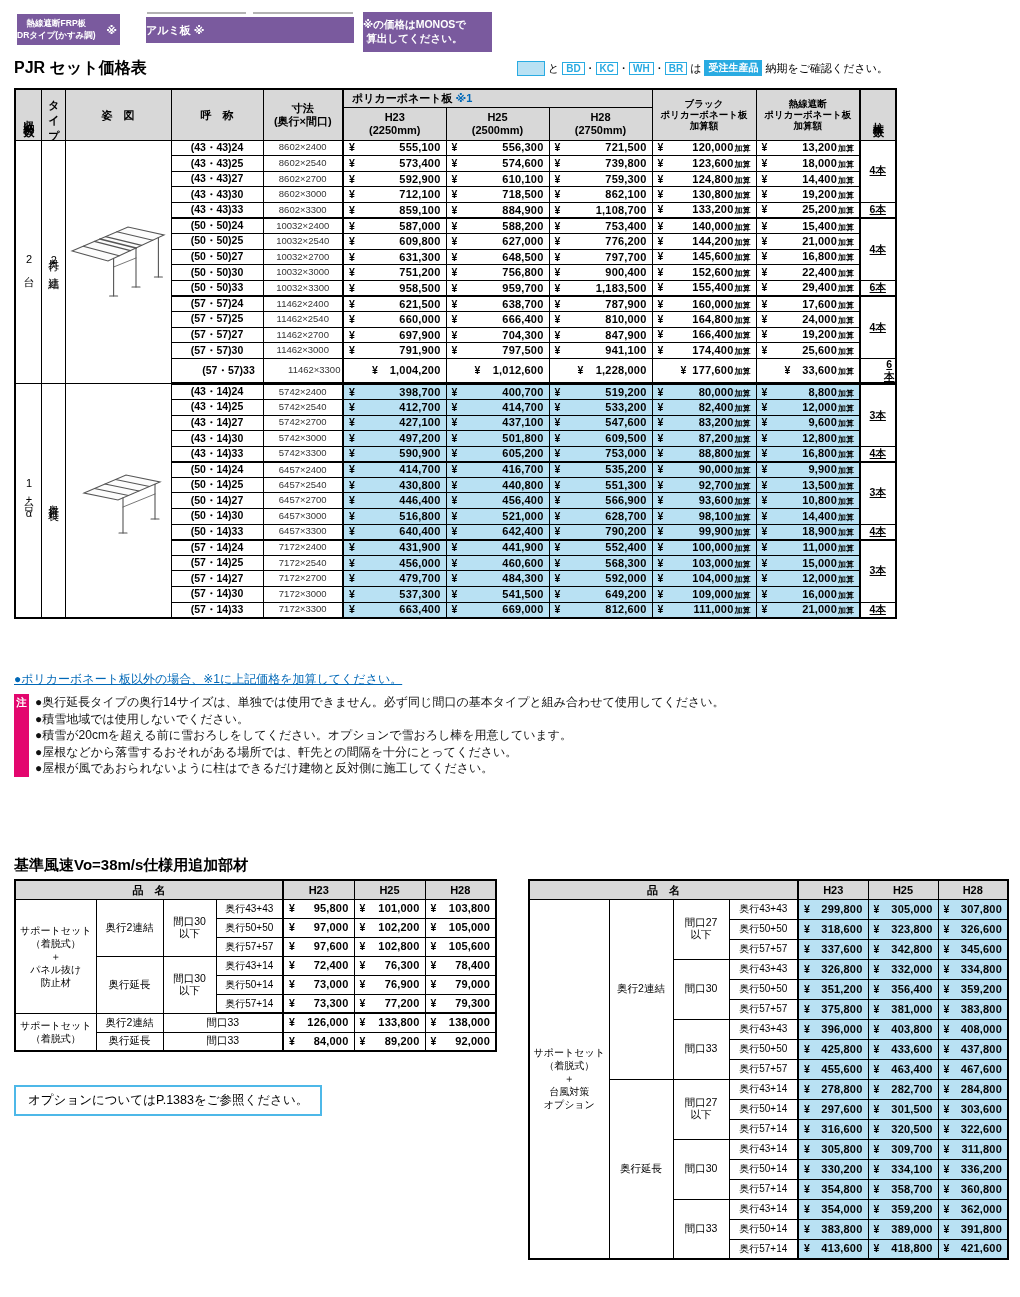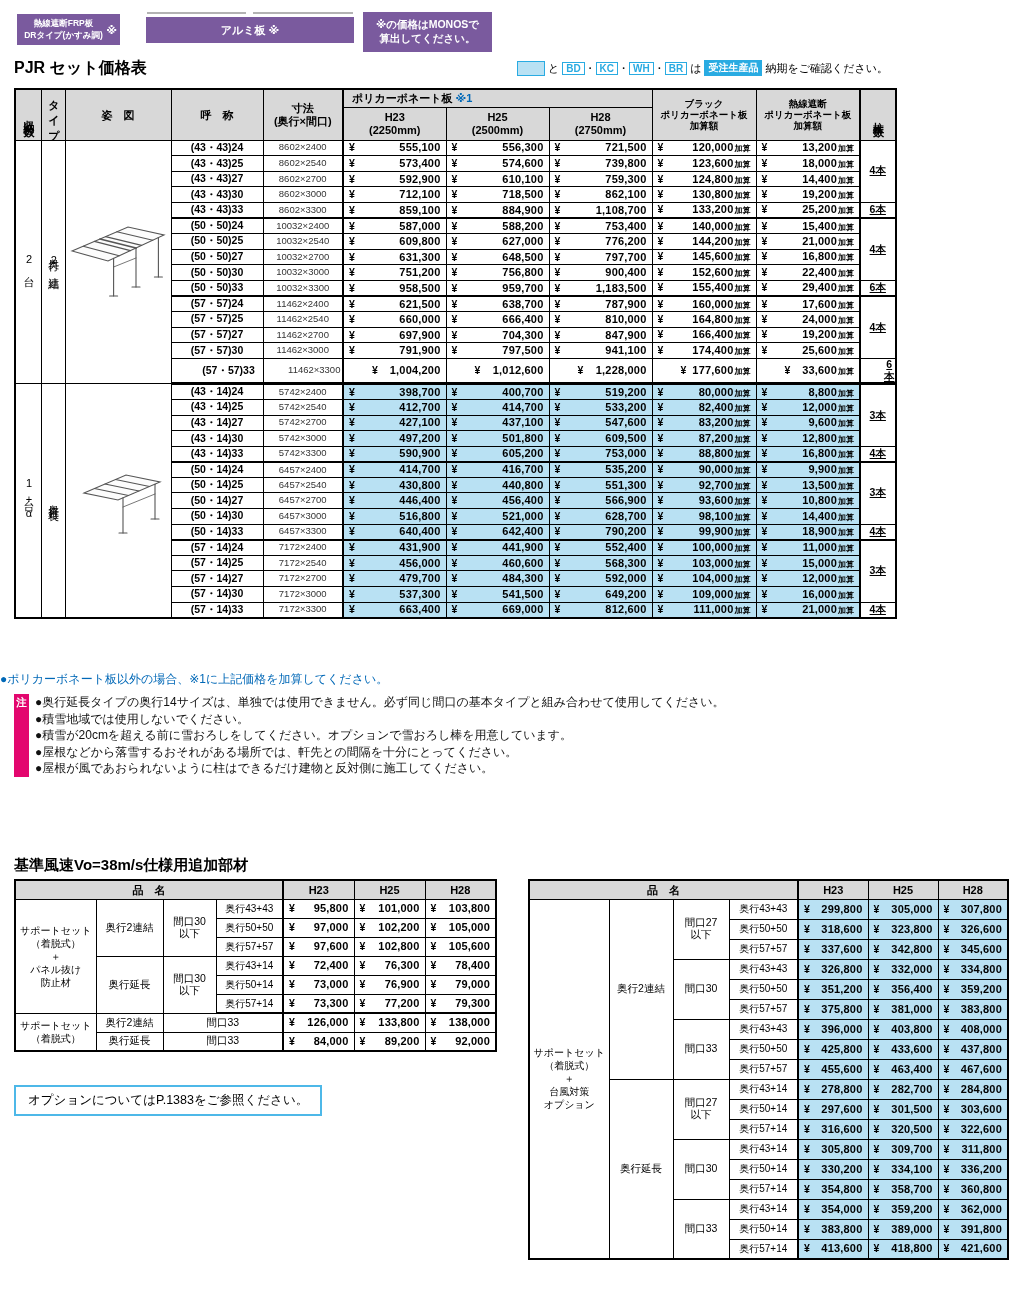--- a/index.html
+++ b/index.html
@@ -1,19 +1,19 @@
 <!DOCTYPE html>
 <html><head>
 <meta charset="utf-8">
 <style>
   html,body{margin:0;padding:0;background:#fff;}
   .canvas{position:relative;width:1020px;height:1297px;background:#fff;overflow:hidden;
           font-family:"Liberation Sans","DejaVu Sans",sans-serif;color:#000;}
   
-  .badge{position:absolute;background:#7a5a9e;color:#fff;display:flex;align-items:center;justify-content:center;text-align:center;box-sizing:border-box;}
+  .badge{position:absolute;background:#7a5a9e;color:#fff;display:flex;align-items:center;justify-content:flex-start;text-align:center;box-sizing:border-box;}
   .badge-frp{left:17px;top:14px;width:103px;height:31px;font-size:8.5px;line-height:1.3;font-weight:bold;padding-right:10px;}
   .badge-frp .mark{position:absolute;right:3px;top:9px;font-size:11px;}
   .lead{position:absolute;height:2px;background:#b3b3b3;top:12px;}
   .lead1{left:147px;width:99px;} .lead2{left:253px;width:100px;}
   .badge-alumi{left:146px;top:17px;width:208px;height:26px;font-size:11px;font-weight:bold;}
   .badge-monos{left:363px;top:12px;width:129px;height:40px;font-size:10.5px;font-weight:bold;line-height:1.3;}
   
   .page-title{position:absolute;left:14px;top:58px;font-size:16px;font-weight:bold;}
   .legend{position:absolute;right:132px;top:60px;display:flex;align-items:center;gap:3px;font-size:11px;white-space:nowrap;}
   .sw{width:26px;height:13px;background:#b9e1f3;border:1px solid #29abe2;}
@@ -37,21 +37,21 @@
   .pjr-wrap{position:absolute;left:14px;top:88px;}
   .pjr thead tr.h1{height:18px;} .pjr thead tr.h2{height:33px;}
   .pjr tbody tr{height:15.6px;}
   .pjr td.nm{font-weight:bold;font-size:10.5px;}
   .pjr td.sz{font-size:9.5px;color:#333;border-radius:6px;}
   .pjr td.pil{font-weight:bold;font-size:10.5px;text-decoration:underline;}
   .pjr th.small3{font-size:9.5px;line-height:1.2;}
   .pjr th.polyhead{text-align:left;padding-left:8px;}
   .pjr td.fig{background:#fff;}
   
-  .note-blue{position:absolute;left:0;top:671px;font-size:12px;color:#0068b7;}
+  .note-blue{position:absolute;left:14px;top:671px;font-size:12px;color:#0068b7;text-decoration:underline;}
   .caution{position:absolute;left:14px;top:694px;display:flex;}
   .caution-bar{width:15px;background:#e3066e;color:#fff;font-size:10.5px;font-weight:bold;text-align:center;padding-top:2px;box-sizing:border-box;}
   .caution-list{margin-left:6px;font-size:12px;line-height:16.5px;color:#111;white-space:nowrap;}
   
   .sec-title{position:absolute;font-size:15px;font-weight:bold;white-space:nowrap;}
   .lt-title{left:14px;top:856px;} .rt-title{left:528px;top:892px;display:flex;align-items:center;gap:6px;}
   .rt-note{font-size:10.5px;font-weight:normal;}
   .lt-wrap{position:absolute;left:14px;top:879px;}
   .rt-wrap{position:absolute;left:528px;top:879px;}
   .bot thead tr{height:19px;}

